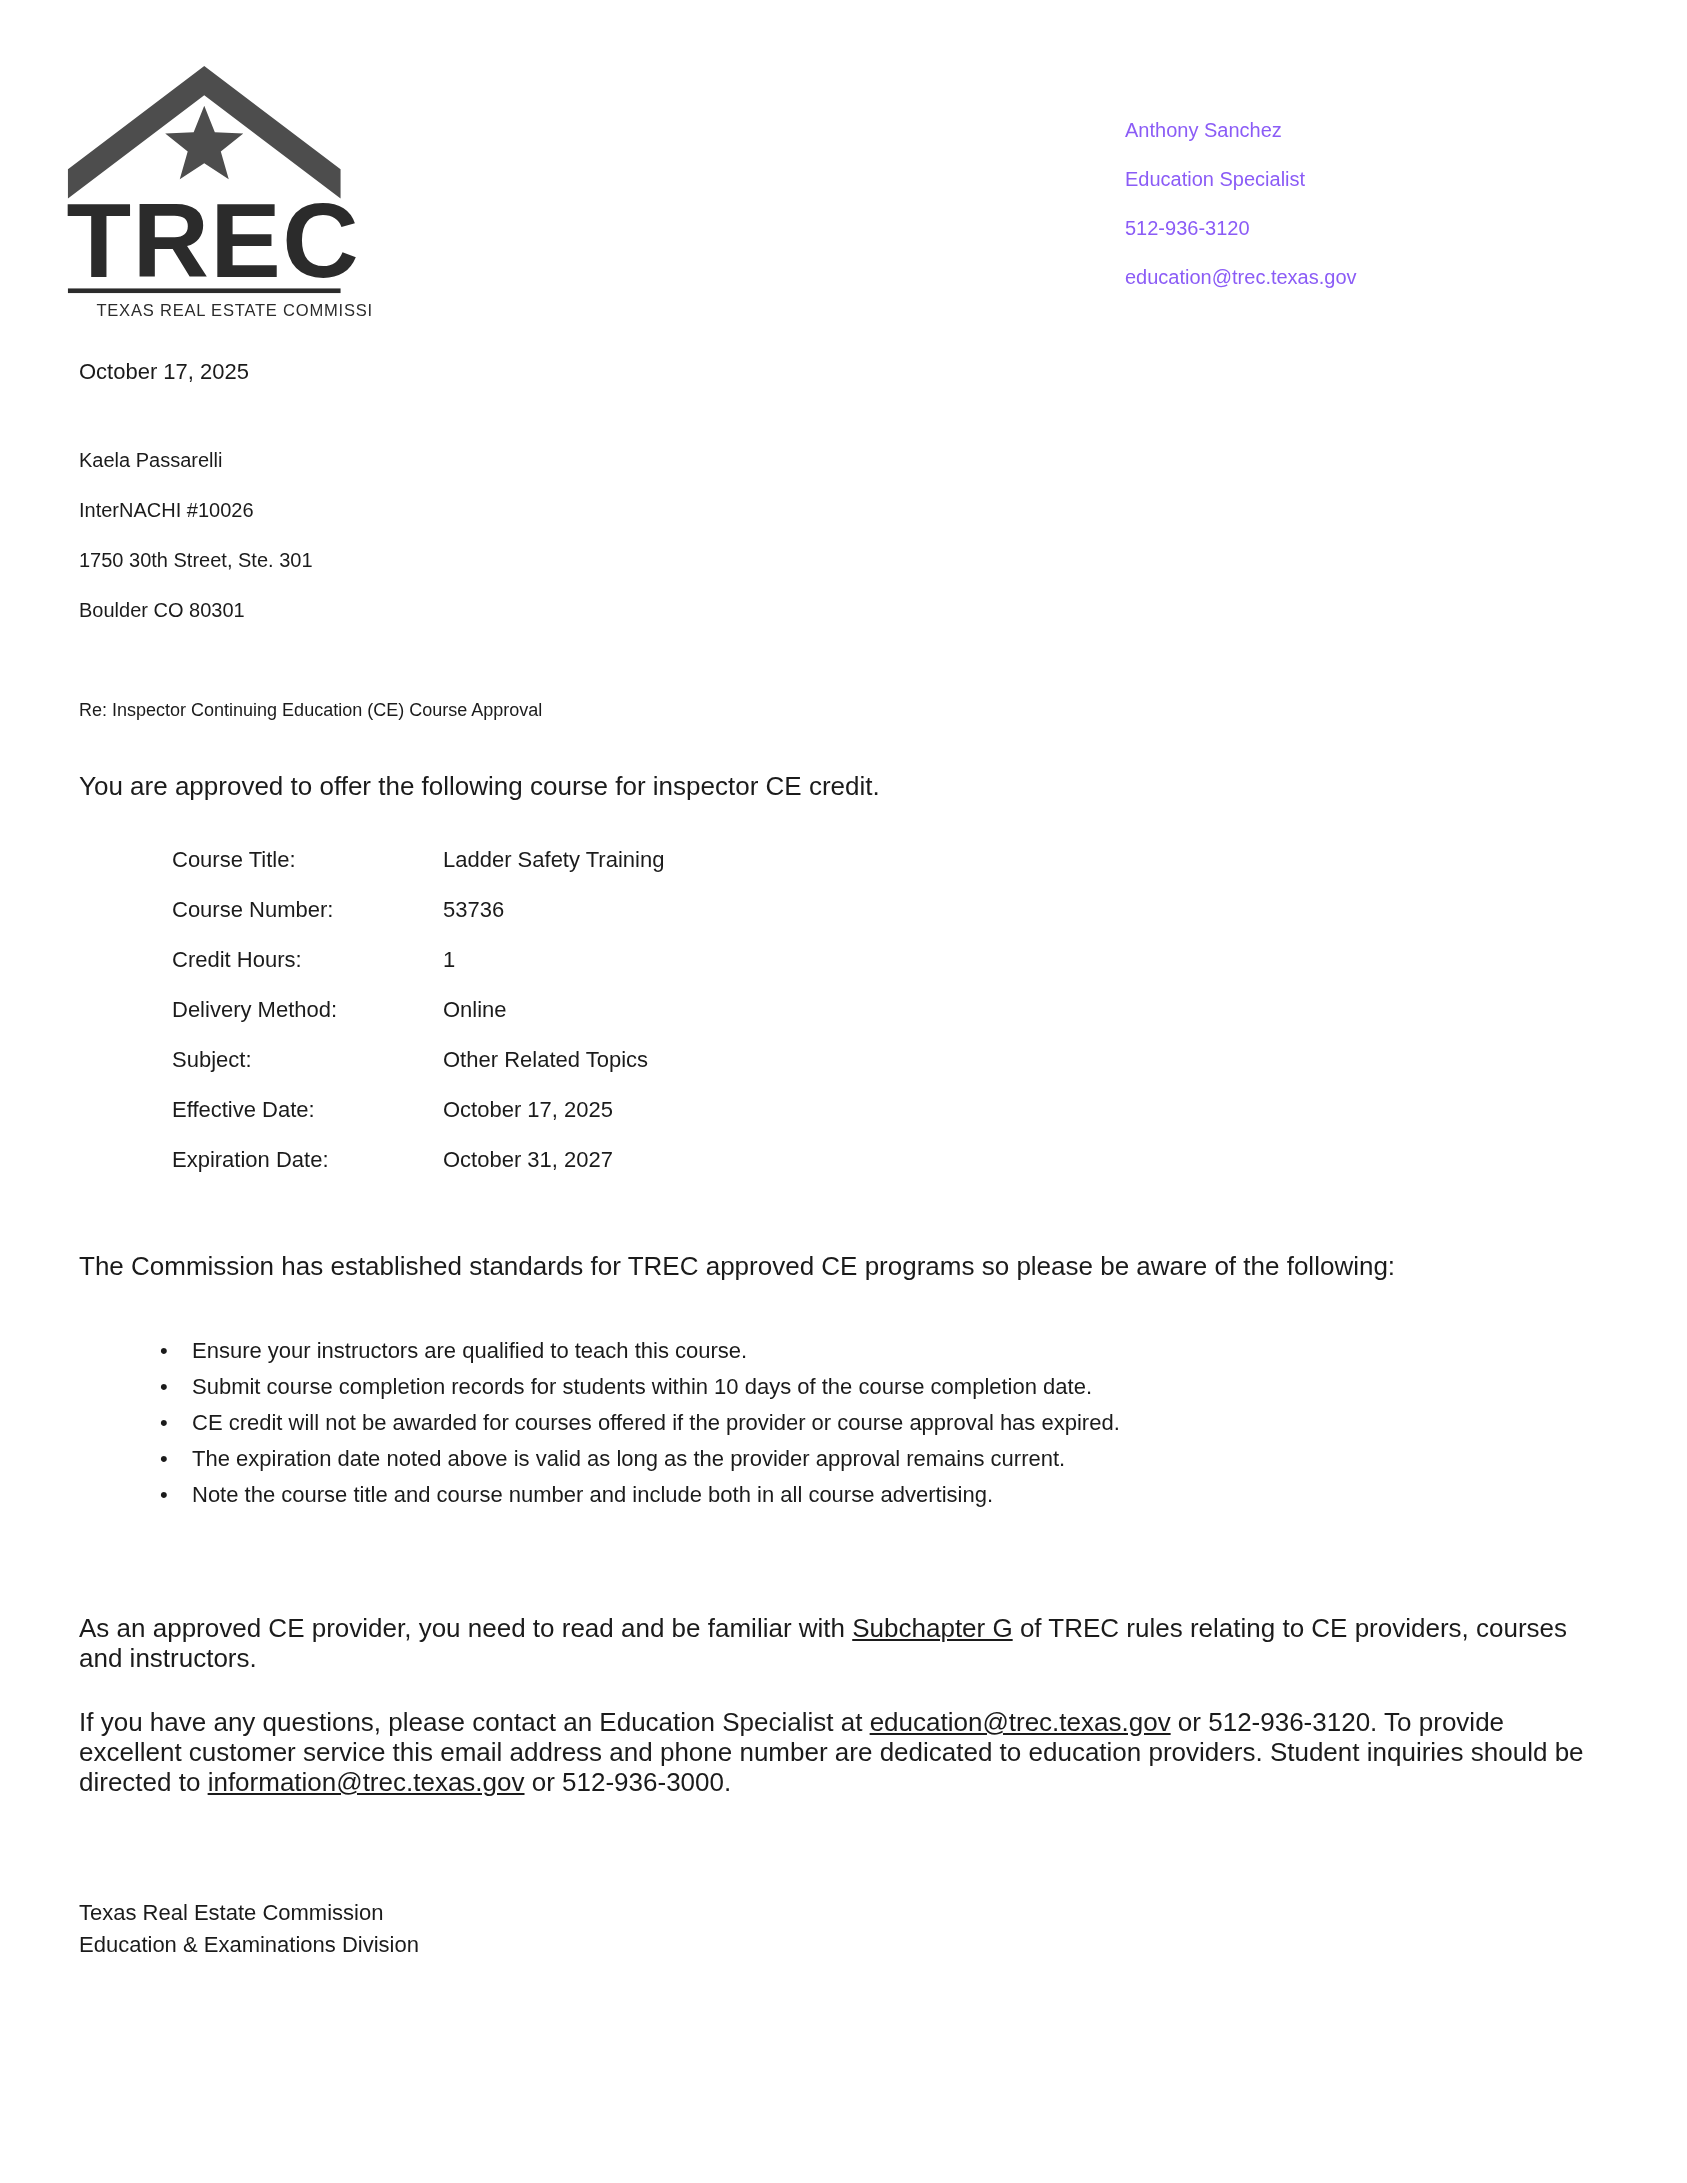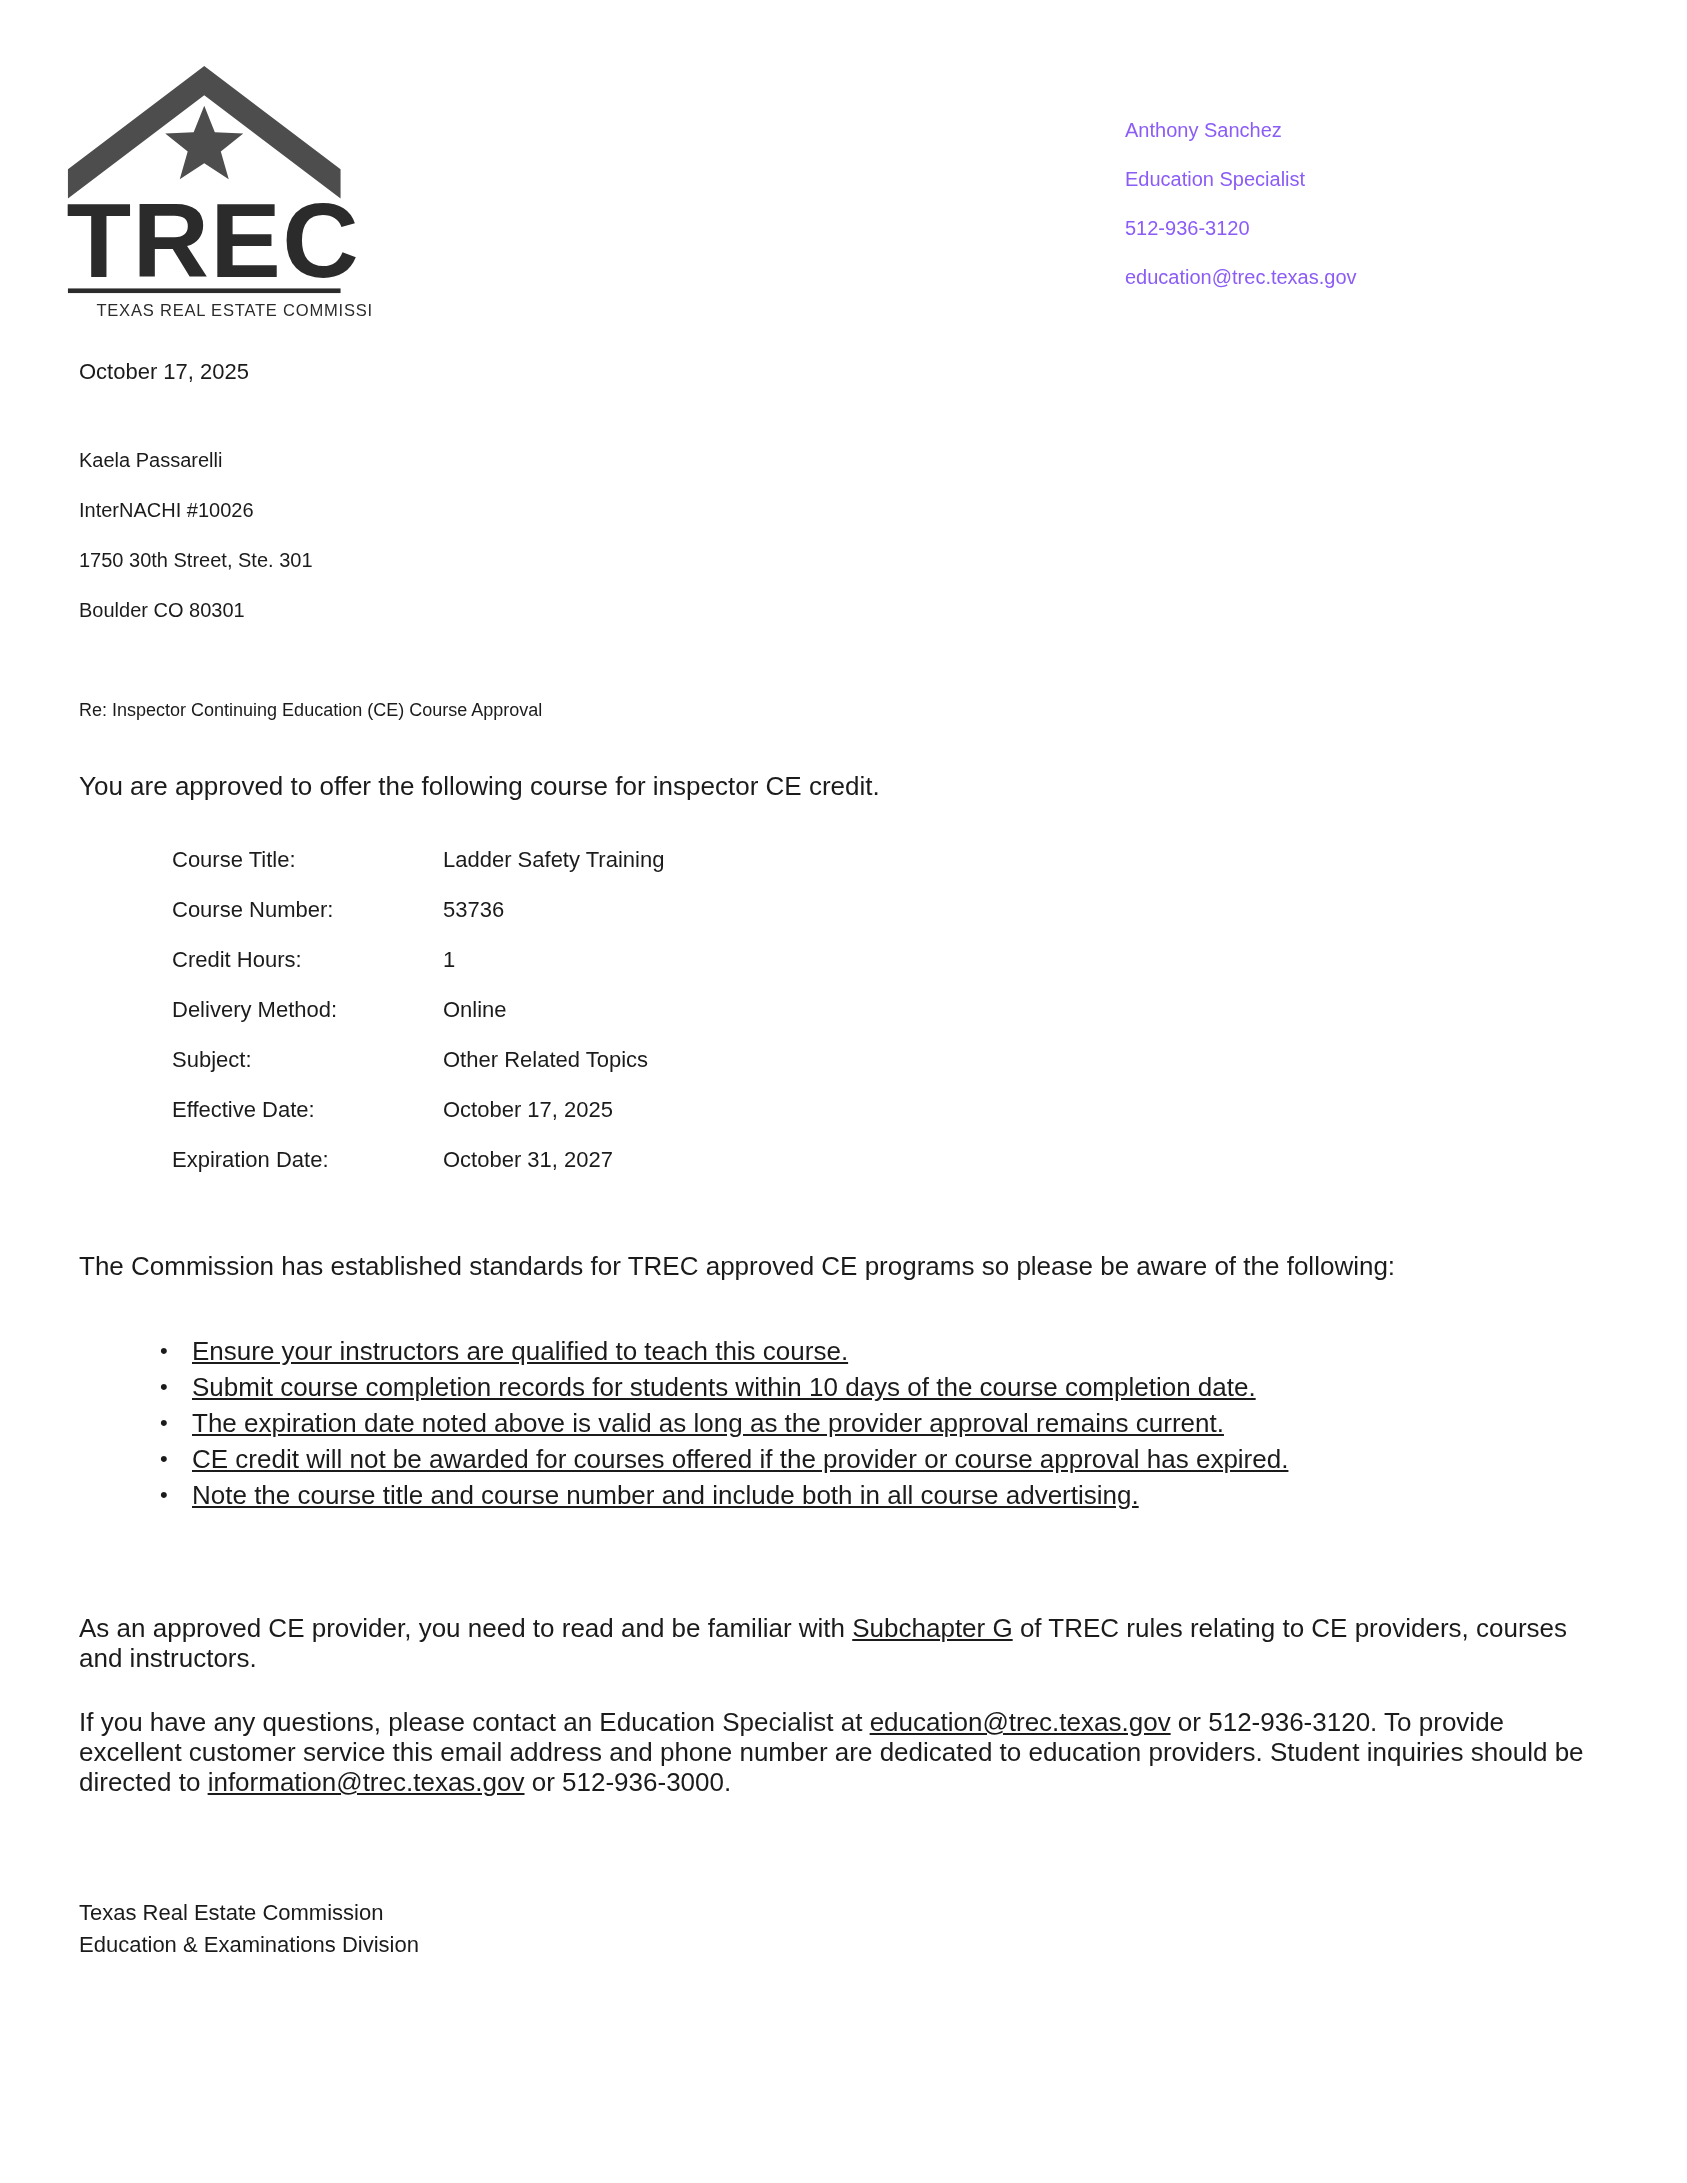--- a/index.html
+++ b/index.html
@@ -100,24 +100,23 @@
     padding-right: 0;
   }
 
   
   ul.bullets {
     margin: 0 0 0 40px;
     padding: 0 0 0 73px;
     list-style: none;
   }
   ul.bullets li {
-    font-size: 26px;
+    font-size: 22px;
     line-height: 36px;
     position: relative;
-    text-decoration: underline;
   }
   ul.bullets li:before {
     content: "\2022";
     position: absolute;
     left: -32px;
     top: 0;
     font-size: 22px;
   }
 
   a.link {
@@ -221,22 +220,22 @@
 
     <div class="spacer-lg"></div>
 
     <div class="para">The Commission has established standards for TREC approved CE programs so please be aware of the following:</div>
 
     <div class="spacer-md"></div>
 
     <ul class="bullets">
       <li>Ensure your instructors are qualified to teach this course.</li>
       <li>Submit course completion records for students within 10 days of the course completion date.</li>
+      <li>CE credit will not be awarded for courses offered if the provider or course approval has expired.</li>
       <li>The expiration date noted above is valid as long as the provider approval remains current.</li>
-      <li>CE credit will not be awarded for courses offered if the provider or course approval has expired.</li>
       <li>Note the course title and course number and include both in all course advertising.</li>
     </ul>
 
     <div class="spacer-lg"></div>
     <div class="spacer-sm"></div>
 
     <div class="para"><span>As an approved CE provider, you need to read and be familiar with </span><a class="link" href="#">Subchapter G</a><span> of TREC rules relating to CE providers, courses and instructors.</span></div>
 
     <div class="spacer-sm"></div>
 

